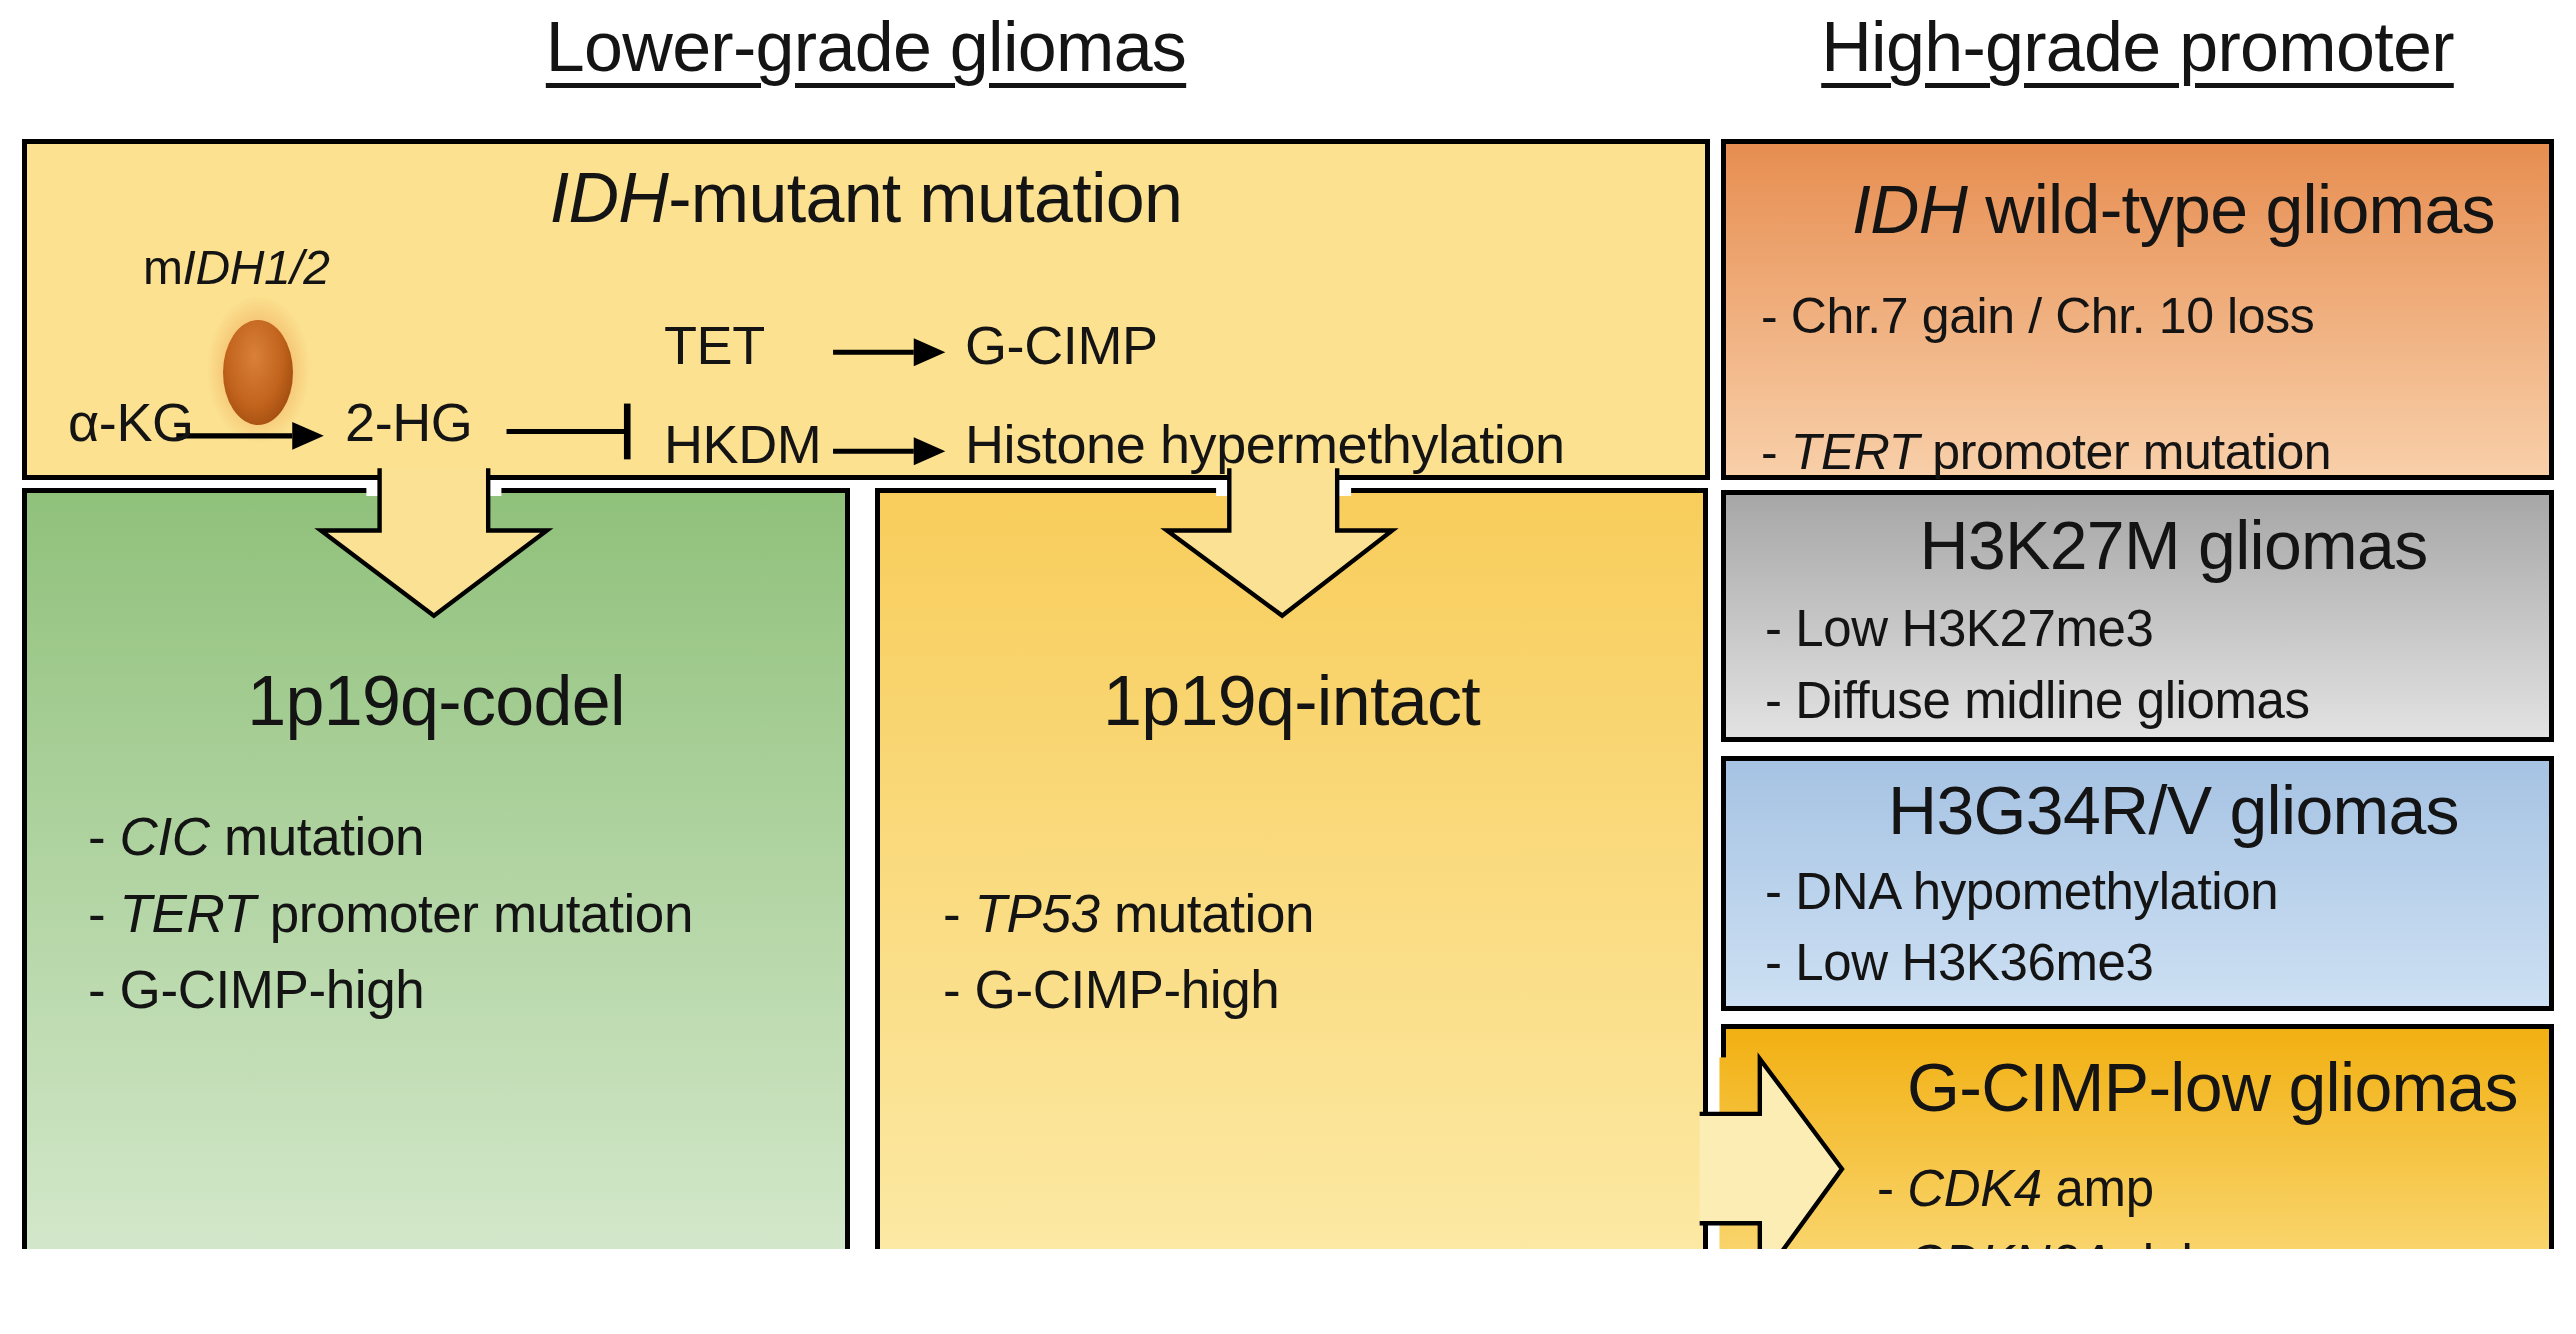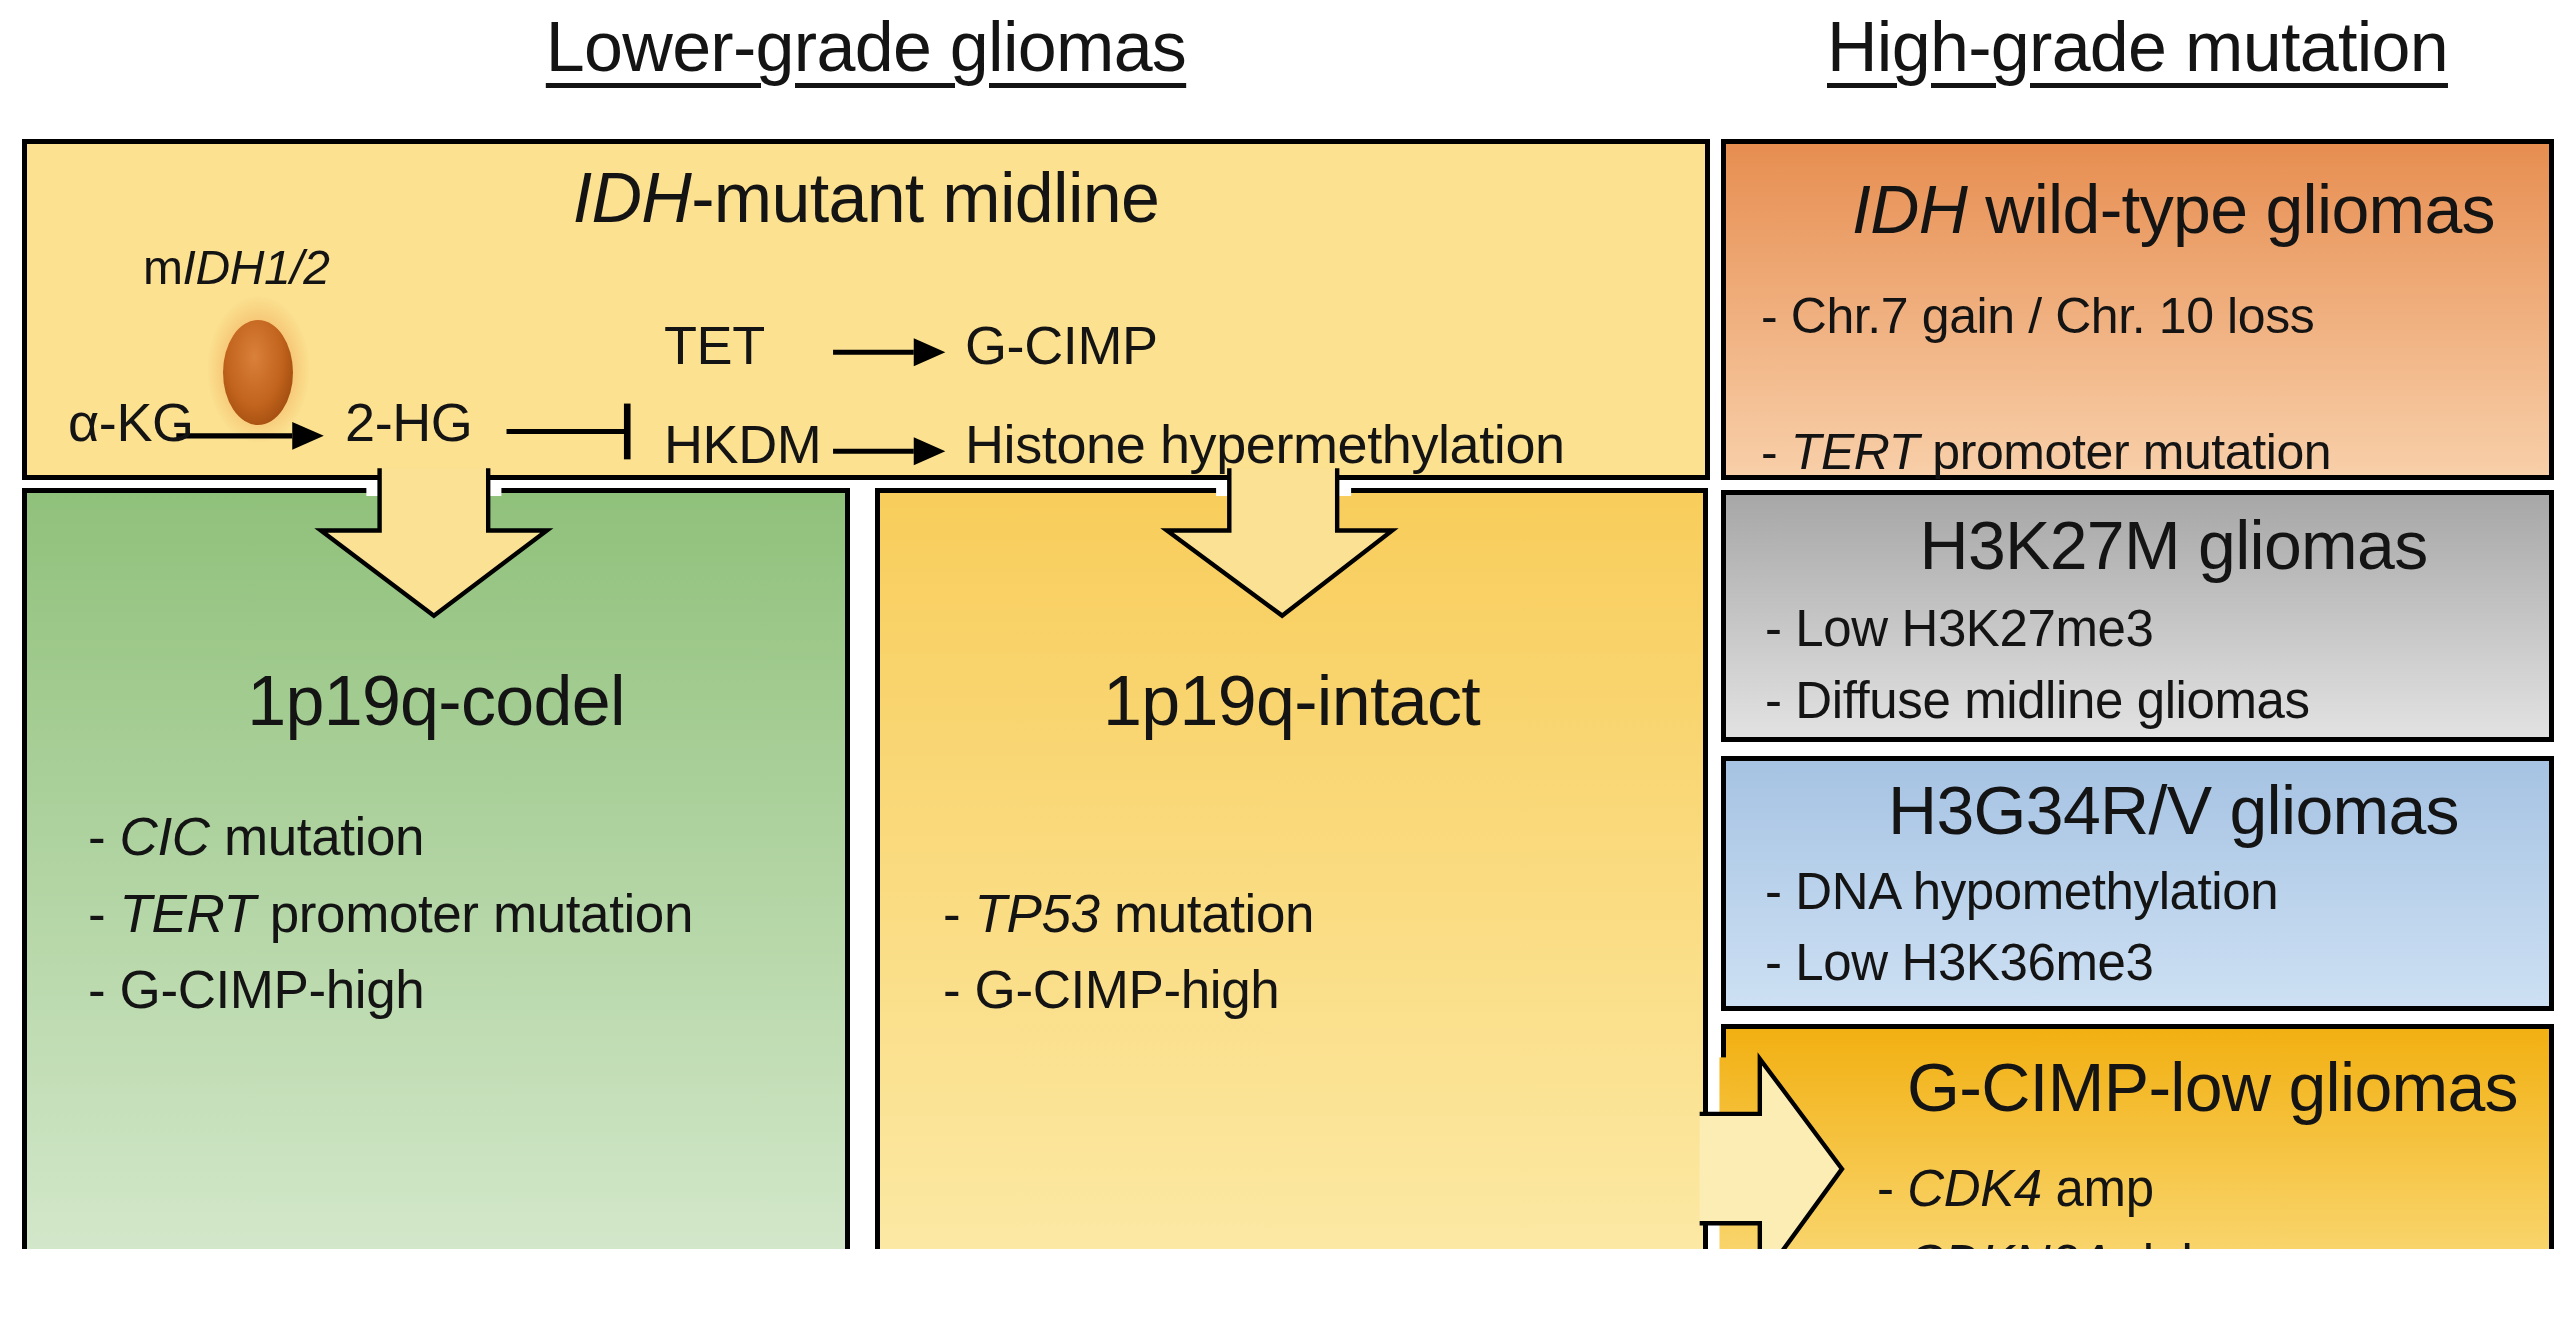--- a/index.html
+++ b/index.html
@@ -89,21 +89,21 @@
 </style>
 </head>
 <body>
 
 <div id="stage" style="--border: #000000; --text: #141414; --idh_fill: #fbe190; --green_top: #90c17b; --green_bottom: #d9ebd1; --yellow_top: #f8cd5b; --yellow_bottom: #fcebaa; --orange_top: #e78e51; --orange_bottom: #f8cfa9; --gray_top: #a7a7a7; --gray_bottom: #e2e2e2; --blue_top: #a6c3e3; --blue_bottom: #cde0f3; --gold_top: #f2b012; --gold_bottom: #fbe088; --arrow_fill: #fae193; --arrow_fill_light: #fcedb4; --glow_core: rgba(232,125,40,0.95); --glow_mid: rgba(238,160,80,0.45); --enzyme_light: #d9803a; --enzyme_mid: #c2641d; --enzyme_dark: #8a3c06;">
 
   <div class="section-title" style="left:22px;top:7.3px;width:1688px;">
     <span class="u">Lower-grade gliomas</span>
   </div>
   <div class="section-title" style="left:1721px;top:7.3px;width:833px;">
-    <span class="u">High-grade mutation</span>
+    <span class="u">High-grade promoter</span>
   </div>
 
   <div class="box" id="idh-box"></div>
   <div class="box" id="codel-box"></div>
   <div class="box" id="intact-box"></div>
   <div class="box" id="wt-box"></div>
   <div class="box" id="k27-box"></div>
   <div class="box" id="g34-box"></div>
   <div class="box" id="glow-box"></div>
 
@@ -132,21 +132,21 @@
     <line class="thin-line" x1="690" y1="588" x2="854" y2="588"></line>
     <rect class="thin-head" x="850" y="550" width="9" height="76"></rect>
 
     <line class="thin-line" x1="1135" y1="480" x2="1245" y2="480"></line>
     <polygon class="thin-head" points="1245,461 1245,499 1288,480"></polygon>
 
     <line class="thin-line" x1="1135" y1="615" x2="1245" y2="615"></line>
     <polygon class="thin-head" points="1245,596 1245,634 1288,615"></polygon>
   </svg>
 
-  <div class="box-title" style="left:22px;top:158px;width:1688px;"><i>IDH</i><span>-mutant midline</span></div>
+  <div class="box-title" style="left:22px;top:158px;width:1688px;"><i>IDH</i><span>-mutant mutation</span></div>
   <div class="plabel" style="left:143px;top:242px;font-size:48px;"><span>m</span><i>IDH1/2</i></div>
   <div class="plabel" style="left:46px;top:393px;margin-left:22px;">α-KG</div>
   <div class="plabel" style="left:345px;top:393px;text-align:center;">2-HG</div>
   <div class="plabel" style="left:664px;top:316px;">TET</div>
   <div class="plabel" style="left:664px;top:415px;">HKDM</div>
   <div class="plabel" style="left:965px;top:316px;">G-CIMP</div>
   <div class="plabel" style="left:965px;top:415px;">Histone hypermethylation</div>
 
   <div class="box-title" style="left:22px;top:661px;width:828px;"><span>1p19q-codel</span></div>
   <div class="item" style="left:88px;top:807px;"><span>- </span><i>CIC</i><span> mutation</span></div>

